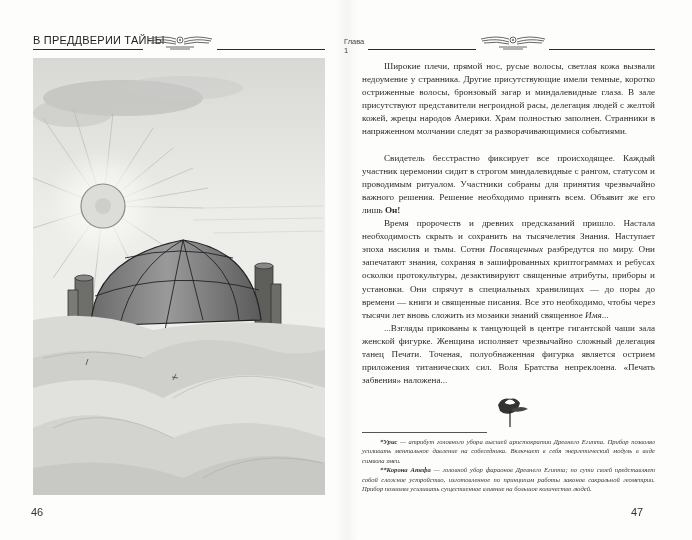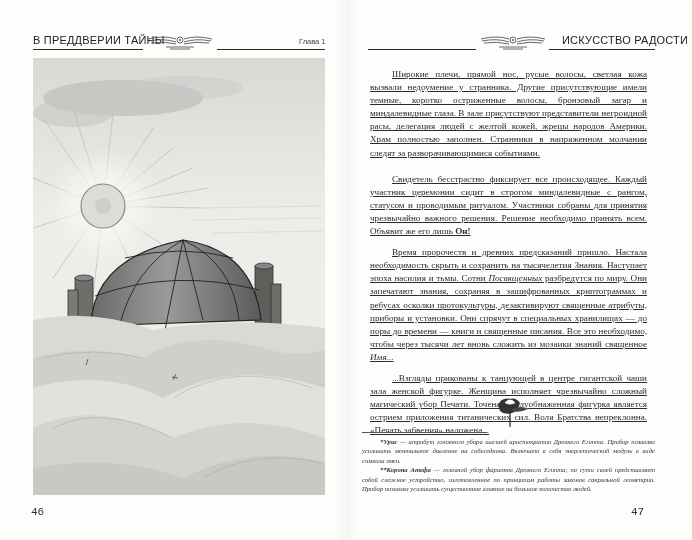--- a/index.html
+++ b/index.html
@@ -22,43 +22,43 @@
   
   .header { position: absolute; top: 32px; height: 20px; }
   .header .title {
     position: absolute; top: 2px;
     font-family: "Liberation Sans", sans-serif;
     font-size: 11px; letter-spacing: 0.2px; color: #222;
   }
   .header .chapter {
     position: absolute; top: 5px;
     font-family: "Liberation Sans", sans-serif;
-    font-size: 7.5px; color: #444;
+    font-size: 7.5px; color: #444; margin-left: 45px;
   }
   .header .rule { position: absolute; height: 1.4px; background: #2a2a2a; top: 17px; }
   .emblem { position: absolute; top: 1px; width: 68px; height: 18px; }
 
   
   .illustration {
     position: absolute; left: 33px; top: 58px; width: 292px; height: 437px;
     background: #efefec; overflow: hidden;
   }
   .illustration svg { display: block; }
 
   .page-number {
-    position: absolute; font-family: Liberation Mono, monospace;
+    position: absolute; font-family: Liberation Sans, sans-serif;
     font-size: 11px; color: #333; top: 506px;
   }
 
   
   .text-block {
     position: absolute; left: 362px; width: 293px;
     font-size: 9.15px; line-height: 13.1px; text-align: justify; color: #2b2b2b;
   }
-  .text-block p { margin: 8px; text-indent: 22px; text-decoration: underline; }
+  .text-block p { margin: 0; text-indent: 22px; }
   .text-block p.gap { margin-top: 13px; }
   .bold { font-weight: bold; }
   .ital { font-style: italic; }
 
   .closing {
     position: absolute; left: 362px; width: 293px; top: 373px;
     text-align: right; font-style: italic; font-weight: bold;
     font-size: 9.2px; color: #111;
   }
   .ornament { position: absolute; left: 490px; top: 391px; width: 40px; height: 40px; }
@@ -197,30 +197,29 @@
           <path d="M3 8 Q18 5 30 9 M38 9 Q50 5 65 8"></path>
           <path d="M5 10 Q18 8 30 11 M38 11 Q50 8 63 10"></path>
           <circle cx="34" cy="7" r="3"></circle>
           <path d="M20 14 L48 14 M24 16 L44 16"></path>
         </g>
         <g fill="#888">
             <circle cx="34" cy="7" r="1.2"></circle>
           </g>
       </svg>
       <div class="rule" style="left:203px;width:106px;"></div>
-      <span class="title" style="left:216px;">ИСКУССТВО РАДОСТИ</span>
     </div>
     <span class="page-number" style="left:285px;">47</span>
   </div>
 
   <div class="text-block" style="top:60px;">
     <p>Широкие плечи, прямой нос, русые волосы, светлая кожа вызвали недоумение у странника. Другие присутствующие имели темные, коротко остриженные волосы, бронзовый загар и миндалевидные глаза. В зале присутствуют представители негроидной расы, делегация людей с желтой кожей, жрецы народов Америки. Храм полностью заполнен. Странники в напряженном молчании следят за разворачивающимися событиями.</p>
     <p class="gap"><span>Свидетель бесстрастно фиксирует все происходящее. Каждый участник церемонии сидит в строгом миндалевидные с рангом, статусом и проводимым ритуалом. Участники собраны для принятия чрезвычайно важного решения. Решение необходимо принять всем. Объявит же его лишь </span><span class="bold">Он!</span></p>
     <p><span>Время пророчеств и древних предсказаний пришло. Настала необходимость скрыть и сохранить на тысячелетия Знания. Наступает эпоха насилия и тьмы. Сотни </span><span class="ital">Посвященных</span><span> разбредутся по миру. Они запечатают знания, сохраняя в зашифрованных криптограммах и ребусах осколки протокультуры, дезактивируют священные атрибуты, приборы и установки. Они спрячут в специальных хранилищах — до поры до времени — книги и священные писания. Все это необходимо, чтобы через тысячи лет вновь сложить из мозаики знаний священное </span><span class="ital">Имя</span><span>...</span></p>
-    <p>...Взгляды прикованы к танцующей в центре гигантской чаши зала женской фигурке. Женщина исполняет чрезвычайно сложный магический убор Печати. Точеная, полуобнаженная фигурка является острием приложения титанических сил. Воля Братства непреклонна. «Печать забвения» наложена...</p>
+    <p>...Взгляды прикованы к танцующей в центре гигантской чаши зала женской фигурке. Женщина исполняет чрезвычайно сложный делегация танец Печати. Точеная, полуобнаженная фигурка является острием приложения титанических сил. Воля Братства непреклонна. «Печать забвения» наложена...</p>
   </div>
 
 
   <svg class="ornament" viewBox="0 0 40 40">
     <g fill="#222">
       <path d="M8 14 Q12 6 20 8 Q26 6 30 12 Q28 20 22 22 Q14 24 10 20 Z" fill="#333"></path>
       <path d="M14 12 Q20 4 26 12 Q20 16 14 12 Z" fill="#fdfdfb" stroke="#222" stroke-width="0.8"></path>
       <path d="M22 18 Q32 14 38 18 Q30 22 22 20 Z" fill="#444"></path>
     </g>
     <line x1="20" y1="20" x2="20" y2="36" stroke="#222" stroke-width="1.2"></line>

